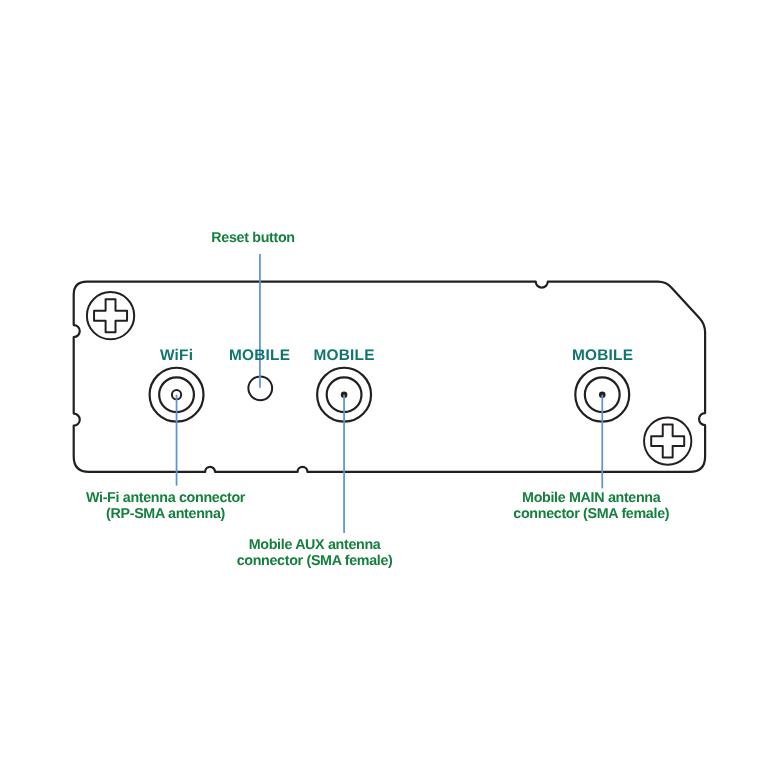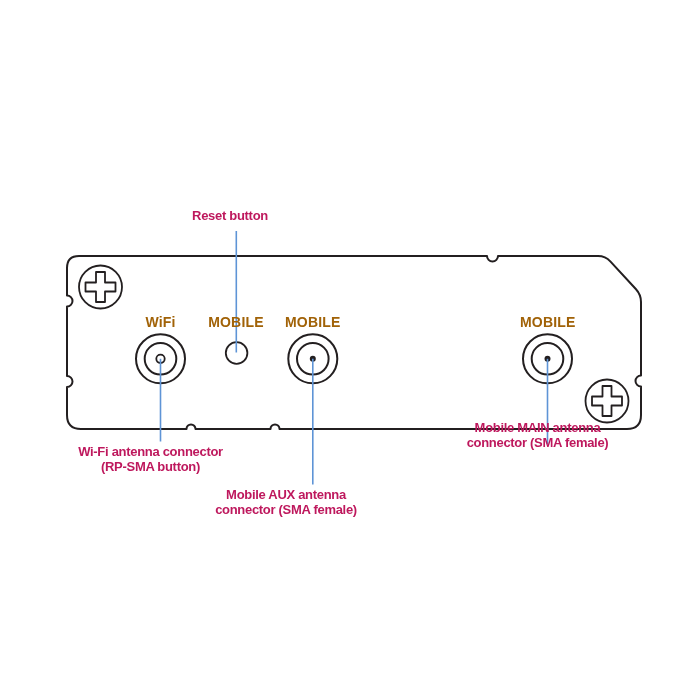--- a/index.html
+++ b/index.html
@@ -21,33 +21,33 @@
     position: absolute;
     left: 0;
     top: 0;
   }
   .port-label {
     position: absolute;
     transform: translateX(-50%);
     font-size: 14px;
     font-weight: bold;
     letter-spacing: 0.2px;
-    color: #a16207;
+    color: #0f766e;
     white-space: nowrap;
     line-height: 16px;
   }
   .callout {
     position: absolute;
     transform: translateX(-50%);
     text-align: center;
     font-size: 13px;
     font-weight: bold;
     letter-spacing: -0.3px;
     line-height: 15px;
-    color: #be185d;
+    color: #15803d;
     white-space: nowrap;
   }
   .callout div { white-space: nowrap; }
 </style>
 </head>
 <body>
 
 <div class="stage">
 
   <svg width="700" height="700" viewBox="0 0 700 700">
@@ -118,26 +118,26 @@
 
   <div class="port-label" style="left:160.5px; top:314px;">WiFi</div>
   <div class="port-label" style="left:236px; top:314px;">MOBILE</div>
   <div class="port-label" style="left:312.8px; top:314px;">MOBILE</div>
   <div class="port-label" style="left:547.8px; top:314px;">MOBILE</div>
 
   <div class="callout" style="left:230px; top:208px;">Reset button</div>
 
   <div class="callout" style="left:150.5px; top:444px;">
     <div>Wi-Fi antenna connector</div>
-    <div>(RP-SMA button)</div>
+    <div>(RP-SMA antenna)</div>
   </div>
 
   <div class="callout" style="left:286px; top:487px;">
     <div>Mobile AUX antenna</div>
     <div>connector (SMA female)</div>
   </div>
 
-  <div class="callout" style="left:537.5px; top:420px;">
+  <div class="callout" style="left:537.5px; top:444px;">
     <div>Mobile MAIN antenna</div>
     <div>connector (SMA female)</div>
   </div>
 
 </div>
 
 </body></html>

